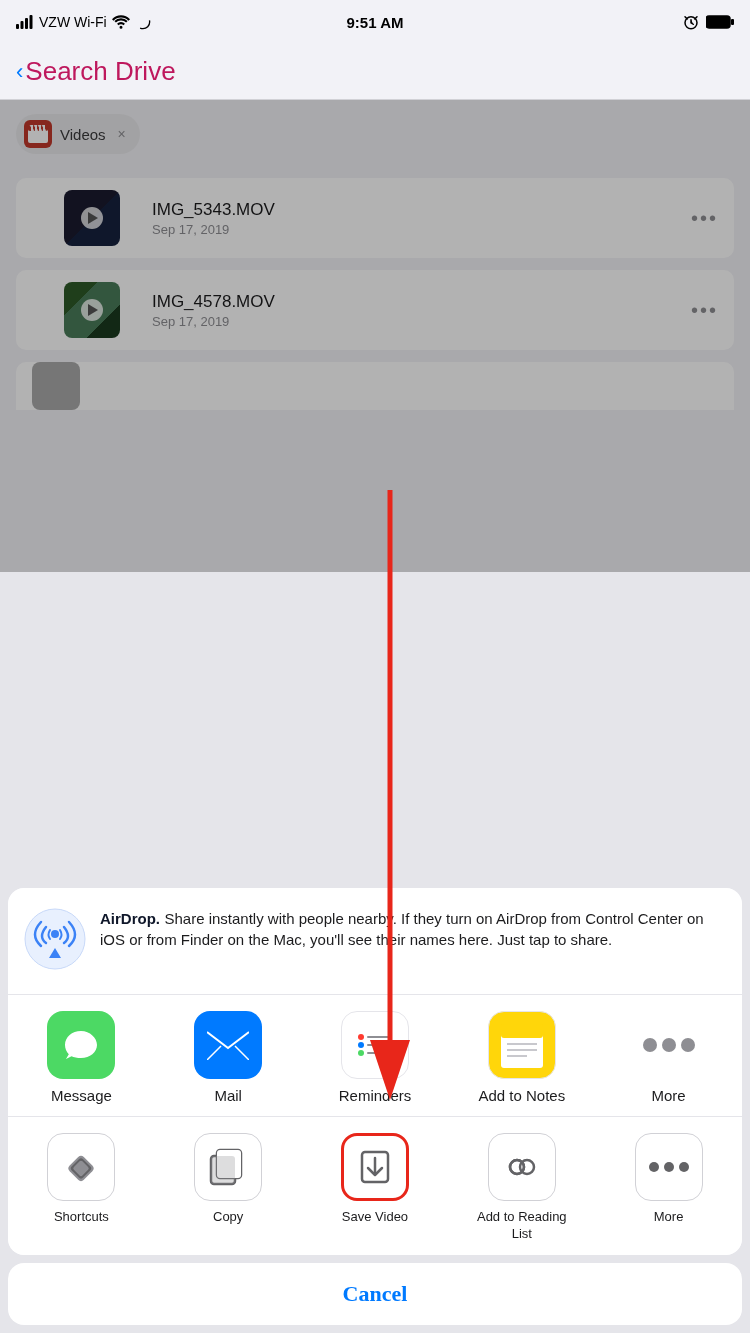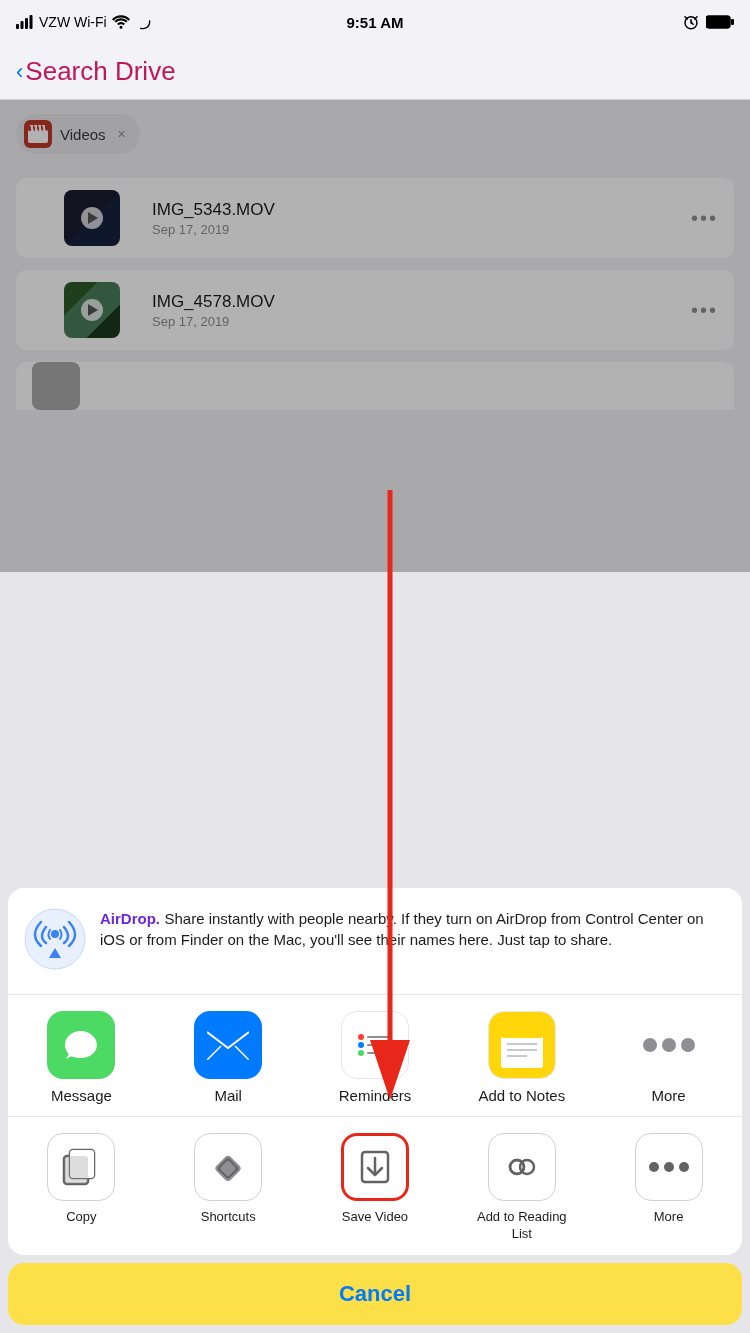--- a/index.html
+++ b/index.html
@@ -181,21 +181,21 @@
       align-items: flex-start;
       gap: 14px;
       border-bottom: 1px solid #e5e5ea;
     }
     .airdrop-icon-wrap {
       flex-shrink: 0;
     }
     .airdrop-text-title {
       font-size: 15px;
       font-weight: 600;
-      color: #6d28d9;
+      color: #0f172a;
       display: inline;
     }
     .airdrop-text-body {
       font-size: 15px;
       color: #1c1c1e;
       line-height: 1.4;
     }
 
     
     .app-row {
@@ -263,27 +263,28 @@
     }
     .action-label {
       font-size: 13px;
       color: #1c1c1e;
       text-align: center;
       line-height: 1.3;
     }
 
     
     .cancel-btn {
-      background: #fde047;
+      background: #ffffff;
       border-radius: 16px;
       height: 62px;
       display: flex;
       align-items: center;
       justify-content: center;
       cursor: pointer;
+      font-family: Liberation Serif, serif;
     }
     .cancel-label {
       font-size: 22px;
       font-weight: 600;
       color: #007aff;
     }
 
     
     .red-arrow-overlay {
       position: absolute;
@@ -488,39 +489,39 @@
         </div>
         <span class="app-label">More</span>
       </div>
     </div>
 
     <div class="action-row">
 
       <div class="action-item">
         <div class="action-icon-box">
           <svg width="38" height="38" viewBox="0 0 38 38">
+
+            <rect x="10" y="10" width="20" height="20" rx="4" fill="#8e8e93" transform="rotate(45 19 19)"></rect>
+            <rect x="12" y="12" width="16" height="16" rx="3" fill="#636366" transform="rotate(45 19 19)"></rect>
+            <rect x="14" y="14" width="12" height="12" rx="2" fill="#8e8e93" transform="rotate(45 19 19)"></rect>
+          </svg>
+        </div>
+        <span class="action-label">Shortcuts</span>
+      </div>
+
+      <div class="action-item">
+        <div class="action-icon-box">
+          <svg width="38" height="38" viewBox="0 0 38 38">
             <rect x="2" y="8" width="24" height="28" rx="3" fill="none" stroke="#636366" stroke-width="2.5"></rect>
             <rect x="8" y="2" width="24" height="28" rx="3" fill="none" stroke="#636366" stroke-width="2.5"></rect>
             <rect x="8" y="2" width="24" height="28" rx="3" fill="white"></rect>
             <rect x="2" y="8" width="24" height="28" rx="3" fill="#8e8e93" opacity="0.3"></rect>
           </svg>
         </div>
         <span class="action-label">Copy</span>
-      </div>
-
-      <div class="action-item">
-        <div class="action-icon-box">
-          <svg width="38" height="38" viewBox="0 0 38 38">
-
-            <rect x="10" y="10" width="20" height="20" rx="4" fill="#8e8e93" transform="rotate(45 19 19)"></rect>
-            <rect x="12" y="12" width="16" height="16" rx="3" fill="#636366" transform="rotate(45 19 19)"></rect>
-            <rect x="14" y="14" width="12" height="12" rx="2" fill="#8e8e93" transform="rotate(45 19 19)"></rect>
-          </svg>
-        </div>
-        <span class="action-label">Shortcuts</span>
       </div>
 
       <div class="action-item">
         <div class="action-icon-box action-icon-box-highlight">
           <svg width="38" height="38" viewBox="0 0 38 38">
             <rect x="6" y="4" width="26" height="30" rx="3" fill="none" stroke="#636366" stroke-width="2.5"></rect>
             <line x1="19" y1="10" x2="19" y2="25" stroke="#636366" stroke-width="2.5" stroke-linecap="round"></line>
             <polyline points="12,20 19,27 26,20" fill="none" stroke="#636366" stroke-width="2.5" stroke-linecap="round" stroke-linejoin="round"></polyline>
           </svg>
         </div>

